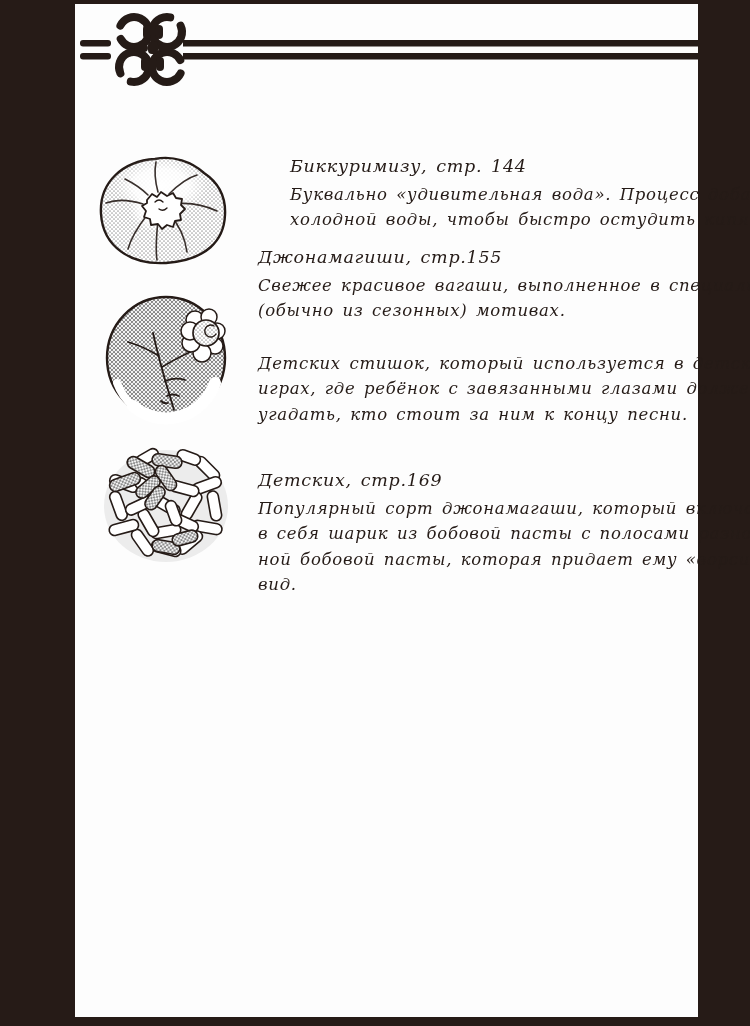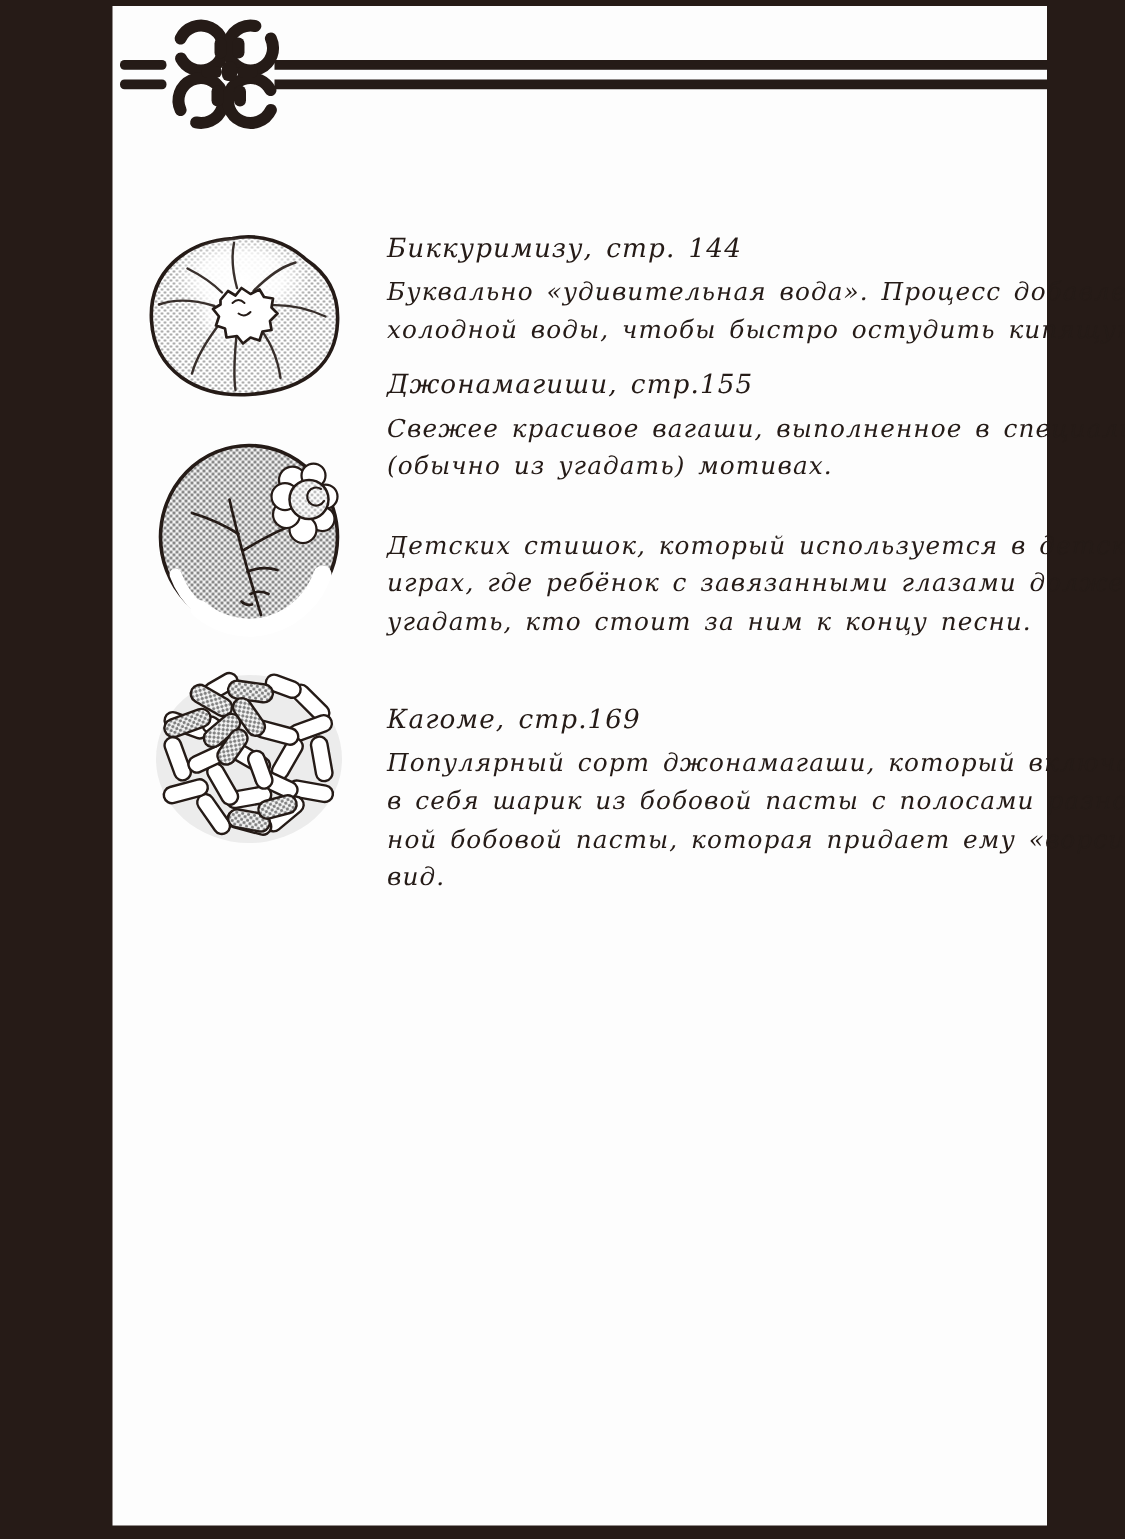--- a/index.html
+++ b/index.html
@@ -17,21 +17,21 @@
   .illus-1{left:20px;top:148px;}
   .illus-2{left:28px;top:289px;}
   .illus-3{left:19px;top:436px;}
   .entry{
     position:absolute;left:183px;width:452px;
     color:#251b17;
     font-style:italic;
     letter-spacing:0.045em;
     word-spacing:0.16em;
   }
-  .entry-1{top:150px;}
+  .entry-1{top:150px;margin-left:32px;}
   .entry-2{top:241px;}
   .entry-3{top:347px;}
   .entry-4{top:464px;}
   .entry .heading{
     font-size:17.5px;line-height:24px;margin:0 0 4px 0;font-weight:normal;
     white-space:nowrap;
   }
   .entry .line{
     font-size:16.5px;line-height:25.3px;white-space:nowrap;
   }
@@ -177,30 +177,30 @@
 
   <div class="entry entry-1">
     <h3 class="heading">Биккуримизу, стр. 144</h3>
     <div class="line">Буквально «удивительная вода». Процесс добавления</div>
     <div class="line">холодной воды, чтобы быстро остудить кипящую ка-</div>
   </div>
 
   <div class="entry entry-2">
     <h3 class="heading">Джонамагиши, стр.155</h3>
     <div class="line">Свежее красивое вагаши, выполненное в специальных</div>
-    <div class="line">(обычно из угадать) мотивах.</div>
+    <div class="line">(обычно из сезонных) мотивах.</div>
   </div>
 
   <div class="entry entry-3">
     <div class="line">Детских стишок, который используется в детских</div>
     <div class="line">играх, где ребёнок с завязанными глазами должен</div>
     <div class="line">угадать, кто стоит за ним к концу песни.</div>
   </div>
 
   <div class="entry entry-4">
-    <h3 class="heading">Кагоме, стр.169</h3>
+    <h3 class="heading">Детских, стр.169</h3>
     <div class="line">Популярный сорт джонамагаши, который включает</div>
     <div class="line">в себя шарик из бобовой пасты с полосами разноцвет-</div>
     <div class="line">ной бобовой пасты, которая придает ему «ворсистый»</div>
     <div class="line">вид.</div>
   </div>
 
 </div>
 
 </body></html>

